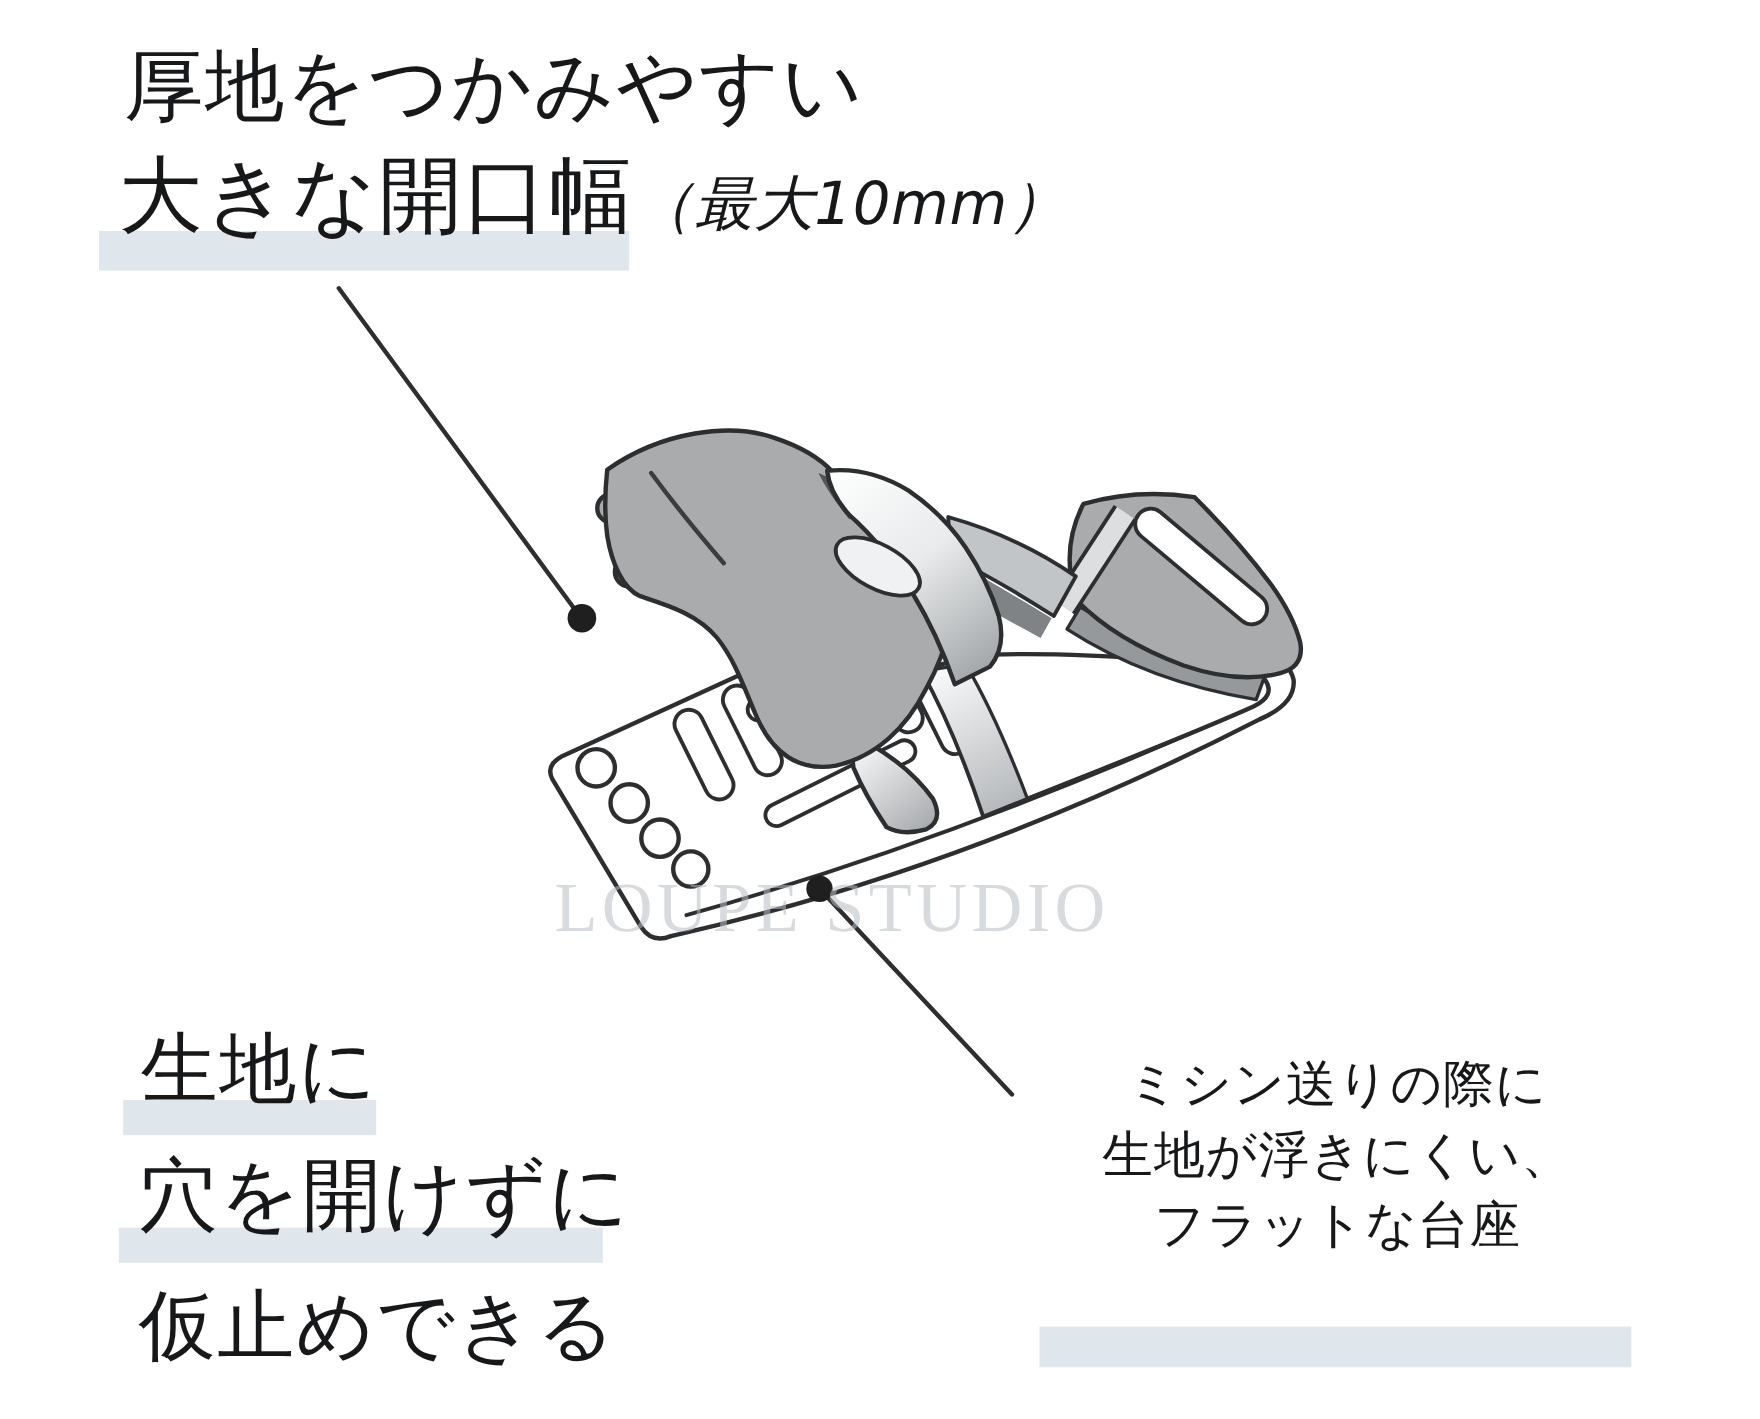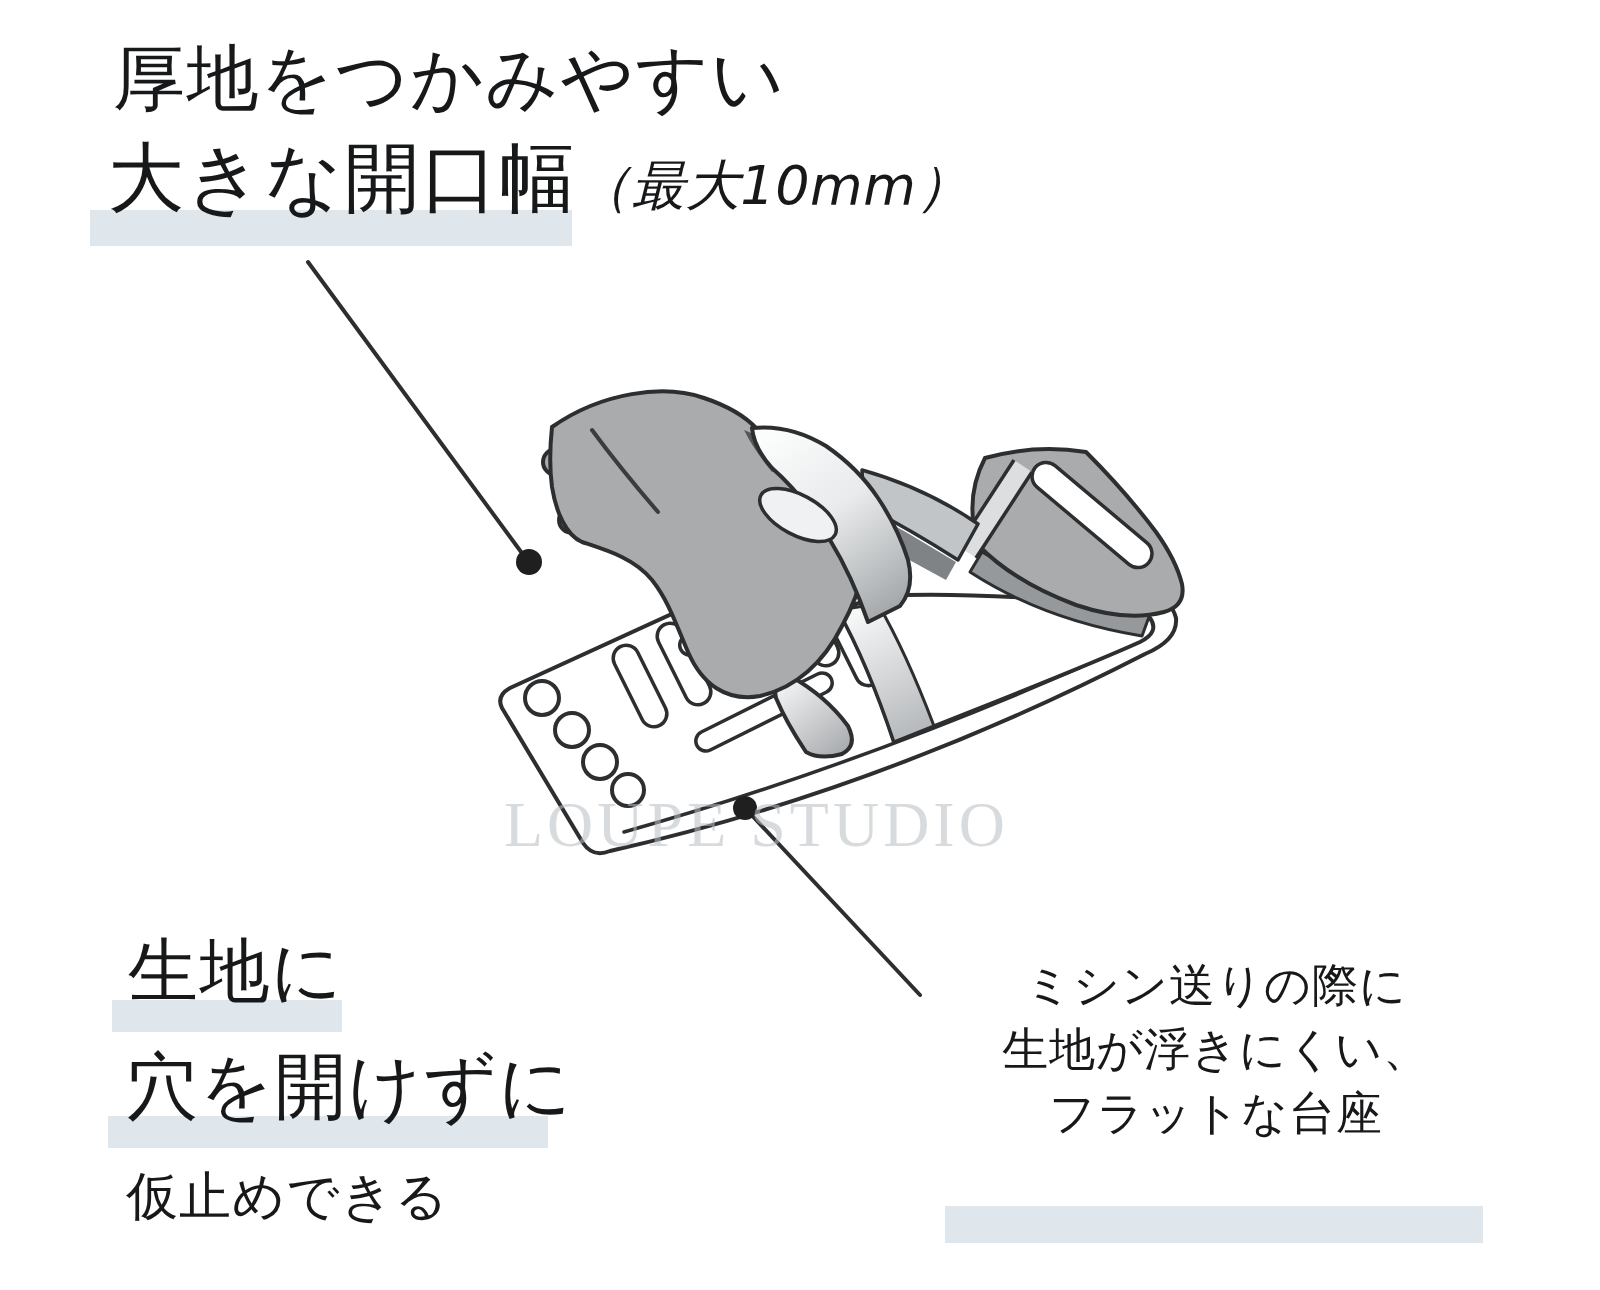--- a/index.html
+++ b/index.html
@@ -10,21 +10,21 @@
     color:#17181a;
   }
   .stage{position:absolute;inset:0;width:1600px;height:1290px;}
   .hl{position:absolute;background:#dfe7ed;z-index:1;}
   .txt{position:absolute;z-index:3;line-height:1;white-space:nowrap;letter-spacing:0.02em;color:#17181a;}
   .tl1{left:113px;top:42px;font-size:72px;text-align:right;}
   .tl2{left:108px;top:140px;font-size:76px;}
   .tl2 .note{font-size:54px;letter-spacing:0.01em;font-style:italic;}
   .bl1{left:128px;top:936px;font-size:70px;}
   .bl2{left:126px;top:1050px;font-size:72px;}
-  .bl3{left:126px;top:1170px;font-size:52px;}
+  .bl3{left:126px;top:1170px;font-size:70px;}
   .br-block{position:absolute;left:920px;top:962px;width:592px;text-align:center;z-index:3;}
   .br-line{font-size:46px;line-height:1;white-space:nowrap;letter-spacing:0.02em;}
   .br-line + .br-line{margin-top:18px;}
   .svg-layer{position:absolute;left:0;top:0;z-index:2;}
   .watermark{
     position:absolute;left:504px;top:788px;z-index:4;
     font-size:64px;letter-spacing:4px;color:#b9bec2;opacity:0.55;
     font-family:Liberation Serif, serif;white-space:nowrap;
   }
   .hl1{left:90px;top:210px;width:482px;height:36px;}

